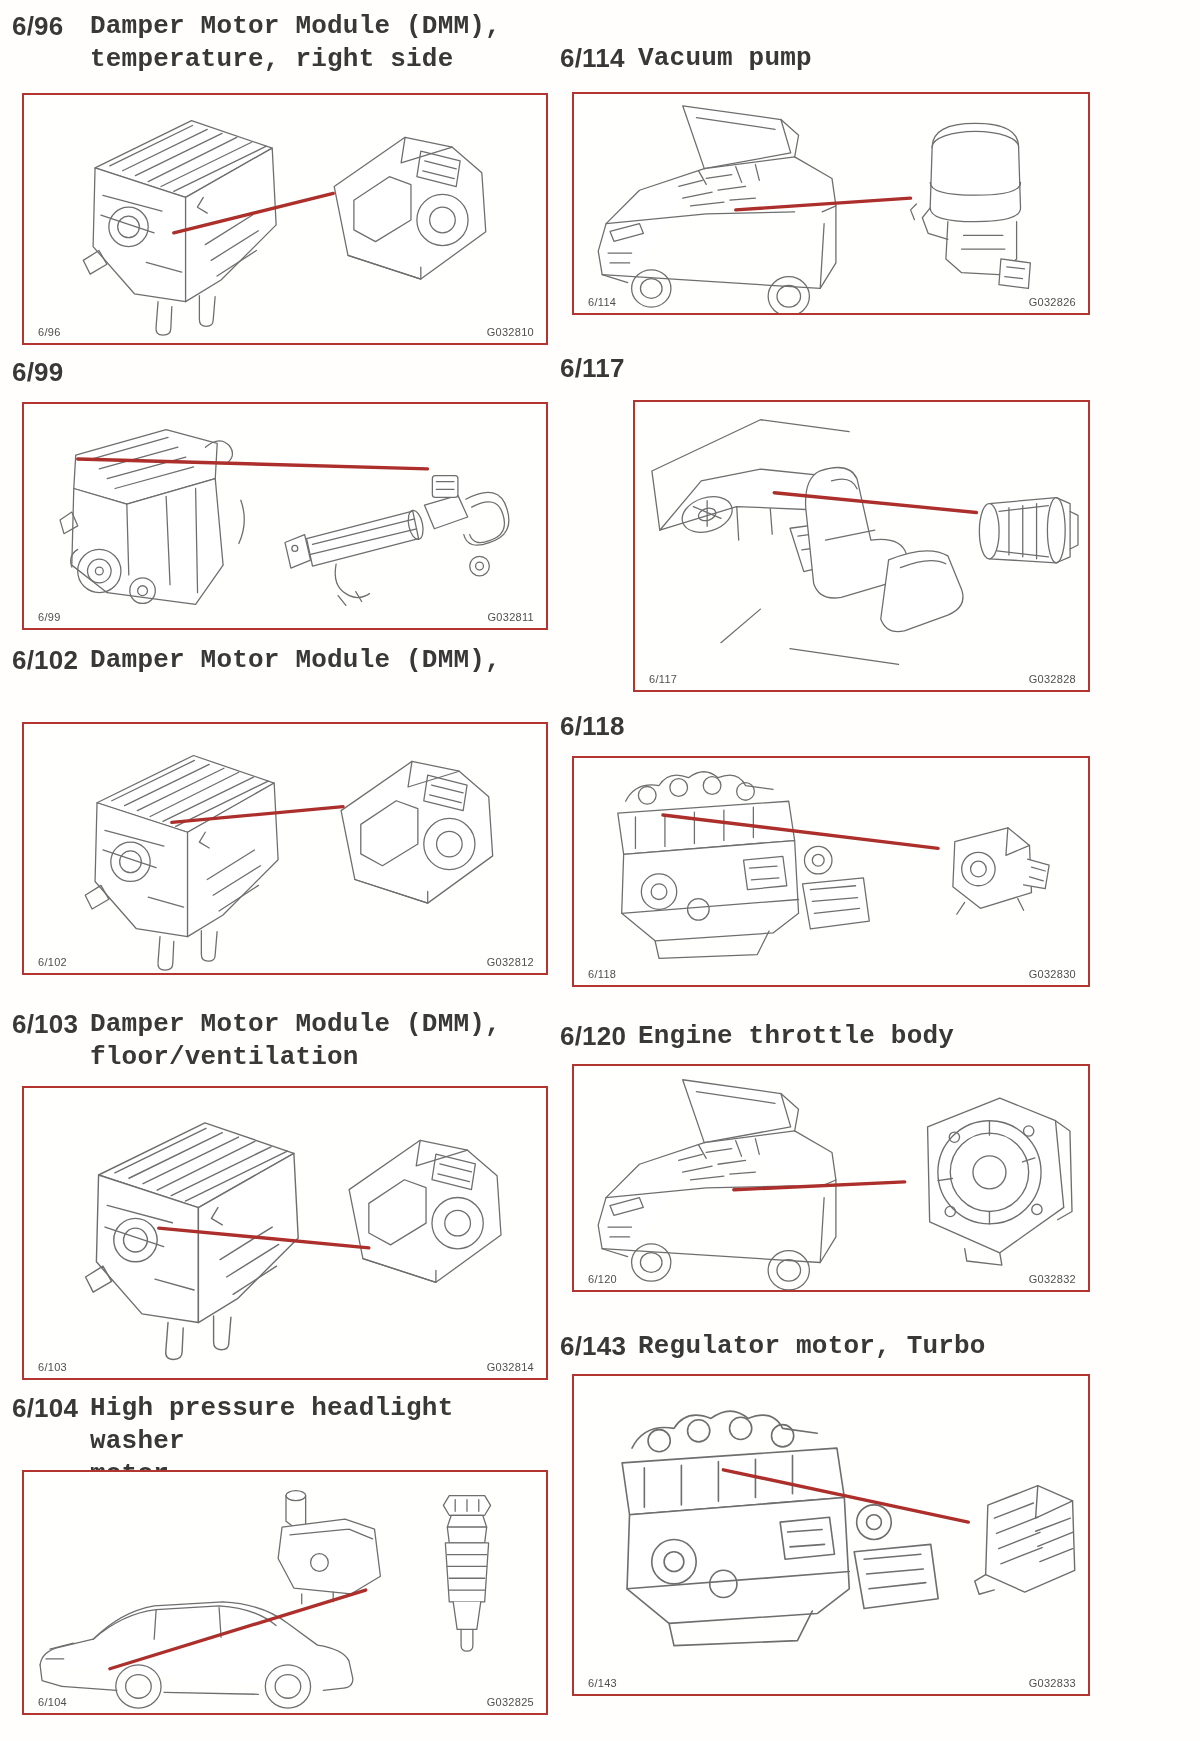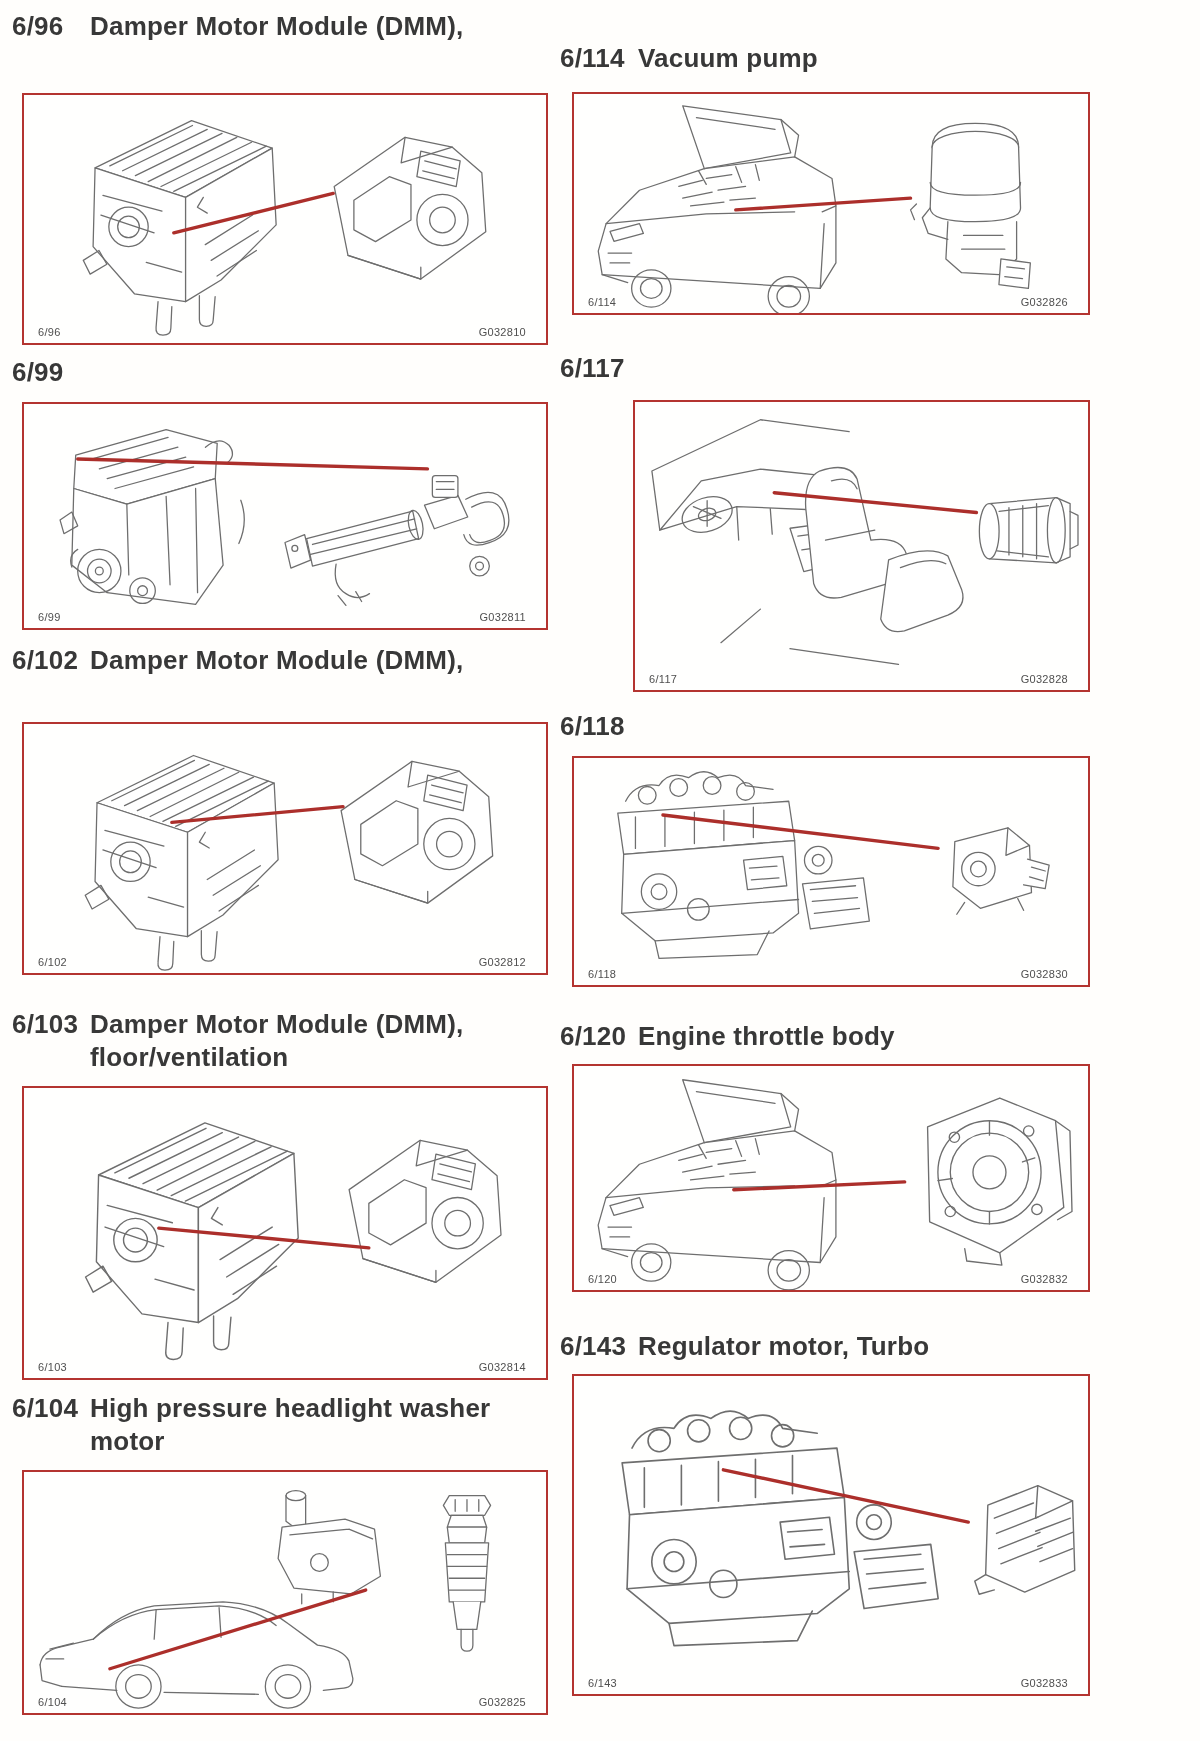--- a/index.html
+++ b/index.html
@@ -10,26 +10,26 @@
     --label-text:#4f4f4f;
     --page-background:#fffefc;
   }
   *{margin:0;padding:0;box-sizing:border-box;}
   html,body{background:var(--page-background);}
   body{font-family:"Liberation Sans","DejaVu Sans",sans-serif;}
   .page{position:relative;width:1200px;height:1731px;background:var(--page-background);overflow:hidden;}
   .fig-title{position:absolute;display:flex;align-items:flex-start;color:var(--title-text);
     font-weight:700;font-size:26px;line-height:1.27;letter-spacing:.2px;}
   .fig-title .num{flex:0 0 78px;}
-  .fig-title .ttl{flex:1;}
+  .fig-title .ttl{flex:1;font-family:Liberation Mono, monospace;}
   .fig-frame{position:absolute;border:2px solid var(--box-border);background:#fffffe;}
   .fig-art{position:absolute;inset:0;width:100%;height:100%;color:var(--line-art);}
   .corner{position:absolute;bottom:5px;font-size:11px;color:var(--label-text);letter-spacing:.3px;}
   .corner.l{left:14px;}
-  .corner.r{right:20px;}
+  .corner.r{right:12px;}
   .pointer{stroke:var(--pointer-line);stroke-width:3.4;stroke-linecap:round;fill:none;}
   .sprite{position:absolute;width:0;height:0;overflow:hidden;}
 </style>
 </head>
 <body>
 
 <svg class="sprite" aria-hidden="true">
   <defs>
     <g id="art-hvac" fill="none" stroke="currentColor" stroke-width="1.3" stroke-linejoin="round" stroke-linecap="round">
       <path d="M40,62 L138,14 L220,42 L132,92 Z" fill="#fff"></path>
@@ -219,20 +219,21 @@
     </g>
   </defs>
 </svg>
 
 <div class="page">
 
   <div class="fig-title" style="left:12px;top:10px;width:520px;">
     <span class="num">6/96</span>
     <span class="ttl">
         <div>Damper Motor Module (DMM),</div>
+        <div>temperature, right side</div>
       </span>
   </div>
   <div class="fig-frame" style="left:22px;top:93px;width:526px;height:252px;">
     <svg class="fig-art" viewBox="0 0 526 252">
       <use href="#art-hvac" transform="translate(30,12)"></use>
       <use href="#art-dmm" transform="translate(305,35)"></use>
       <line class="pointer" x1="150" y1="140" x2="312" y2="100"></line>
     </svg>
     <span class="corner l">6/96</span>
     <span class="corner r">G032810</span>

